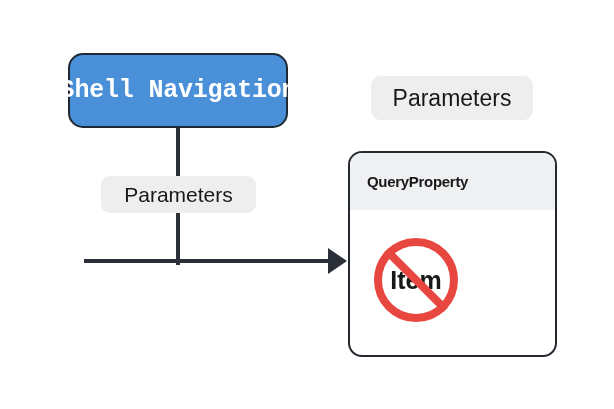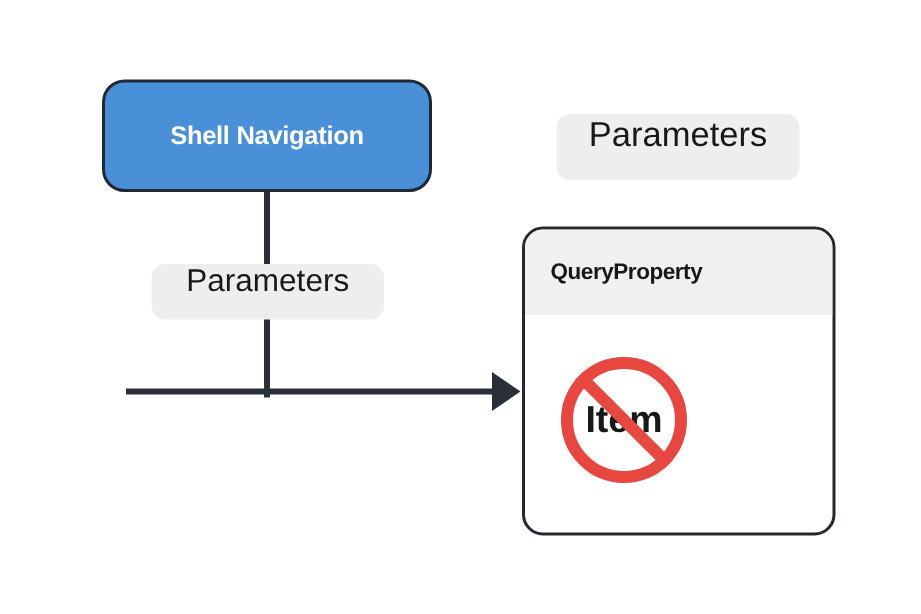--- a/index.html
+++ b/index.html
@@ -29,34 +29,35 @@
     background: #4a90d9;
     border: 2px solid #1f2933;
     border-radius: 15px;
     display: flex;
     align-items: center;
     justify-content: center;
     z-index: 4;
   }
   .shell-box-label {
     color: #ffffff;
-    font-size: 17px;
+    font-size: 25px;
     font-weight: bold;
     letter-spacing: -0.2px;
     white-space: nowrap;
+    font-family: Liberation Mono, monospace;
   }
 
   
   .chip {
     position: absolute;
     box-sizing: border-box;
     background: #eeeeef;
     border-radius: 9px;
     display: flex;
-    align-items: flex-start;
+    align-items: center;
     justify-content: center;
     z-index: 5;
   }
   .chip-label {
     color: #17181a;
     font-size: 21px;
     font-weight: 400;
     white-space: nowrap;
   }
   .chip-params-lower {

